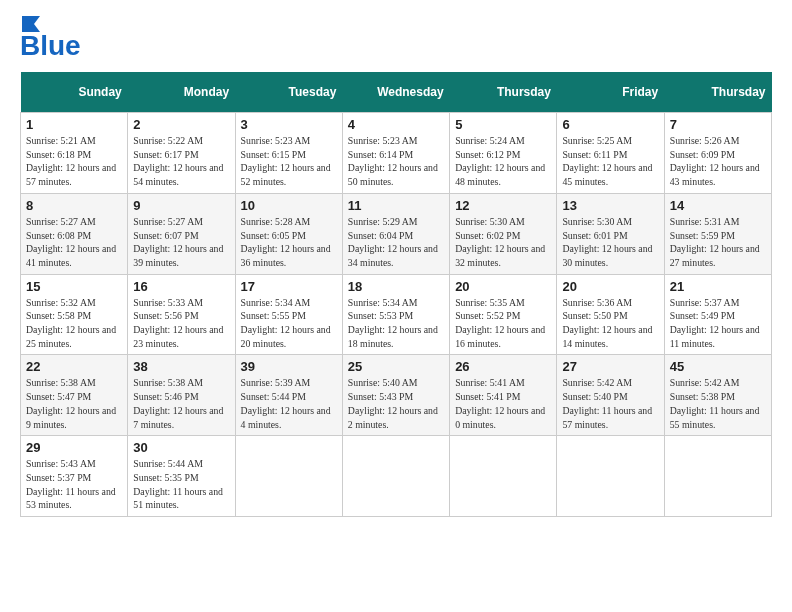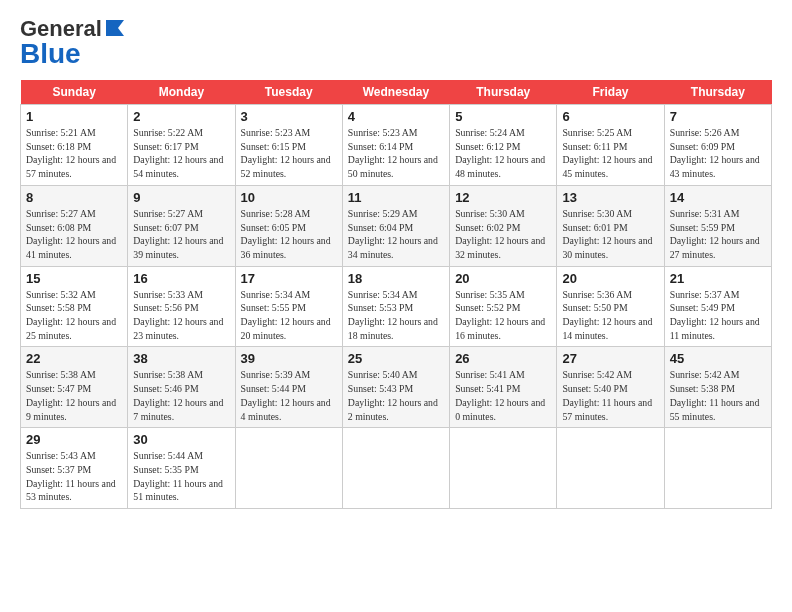--- a/index.html
+++ b/index.html
@@ -33,24 +33,24 @@
       font-size: 15px;
       color: #555;
     }
     
     .cal-table {
       width: 100%;
       border-collapse: collapse;
       font-size: 10.5px;
     }
     .cal-table th {
-      background: #ef4444;
+      background: #0f766e;
       color: #fff;
-      text-align: center;
-      padding: 5px 6px;
+      text-align: right;
+      padding: 13px 6px;
       font-size: 12px;
       font-weight: bold;
     }
     .cal-table td {
       border: 1px solid #ccc;
       vertical-align: top;
       padding: 4px 5px;
       width: calc(100% / 7);
       height: 78px;
       background: #fff;
@@ -82,21 +82,20 @@
     }
   </style>
 </head>
 <body>
 
 <div class="page">
   <div class="header-row">
     <div class="logo-wrap">
       <div>
         <div style="display:flex;align-items:center;gap:2px;">
-          <span style="font-size:22px;font-weight:bold;color:#333;">General</span>
           <svg width="22" height="20" viewBox="0 0 22 20" style="margin-top:-2px;">
             <polygon points="2,2 20,2 14,10 20,18 2,18" fill="#1565c0"></polygon>
             <polygon points="2,2 14,10 2,18" fill="#1565c0" opacity="0.6"></polygon>
           </svg>
         </div>
         <div style="font-size:28px;font-weight:bold;color:#1565c0;margin-top:-4px;">Blue</div>
       </div>
     </div>
     <div class="title-block">
       <div class="month-title"></div>

